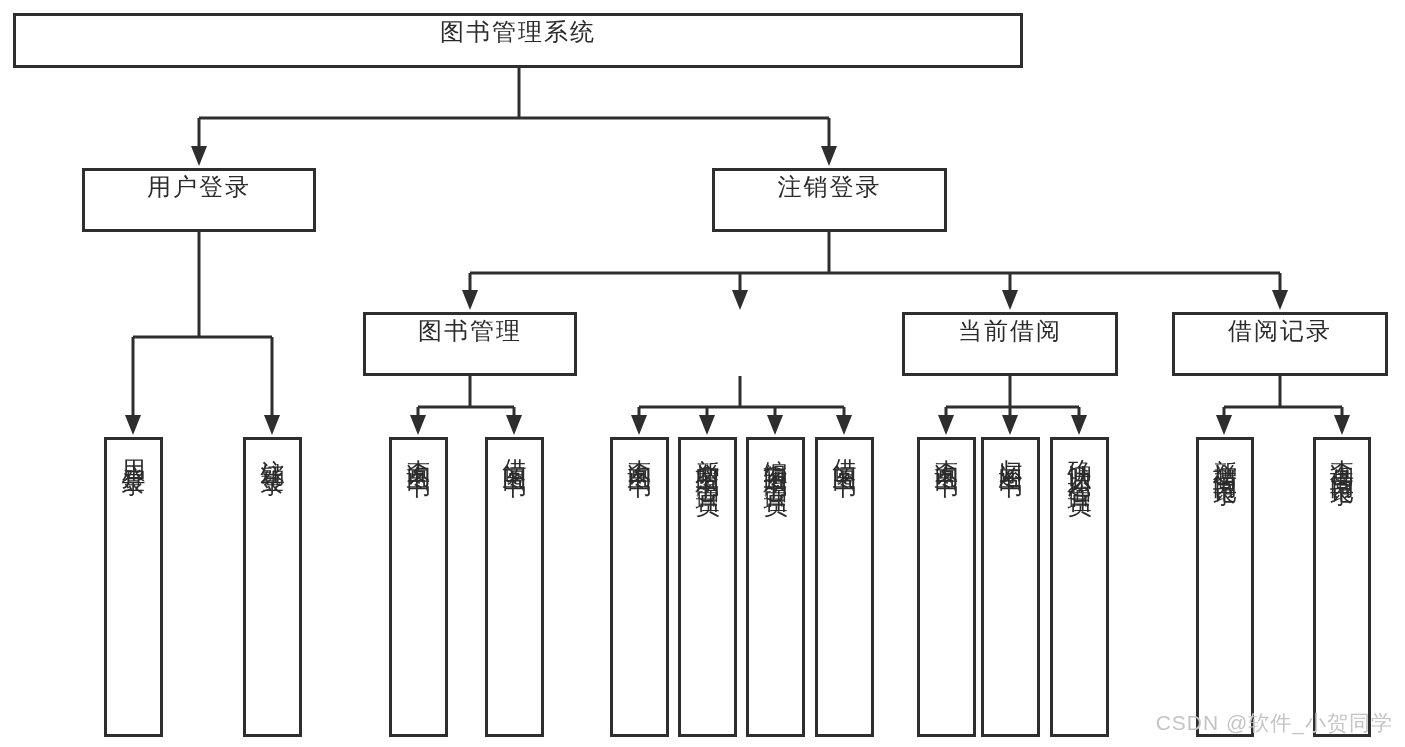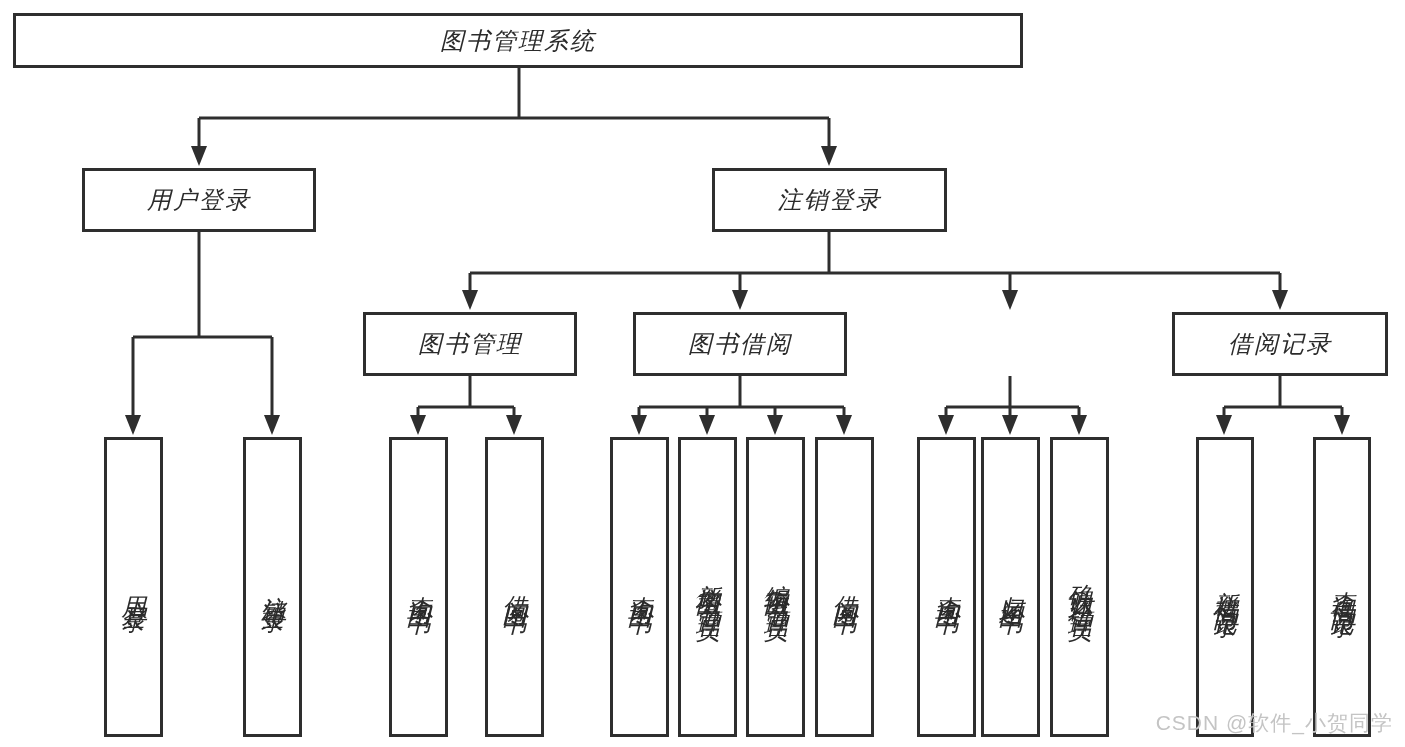--- a/index.html
+++ b/index.html
@@ -12,21 +12,21 @@
     overflow:hidden;
   }
   #wires{position:absolute;left:0;top:0;width:1405px;height:747px;color:var(--line,#2e2e2e);}
   #wires path{stroke:currentColor;stroke-width:3;fill:none;}
   #wires path.arrowhead{fill:currentColor;stroke:none;}
   .box{
     position:absolute;
     background:#ffffff;
     border:3px solid var(--line,#2e2e2e);
     box-sizing:border-box;
-    display:flex;align-items:center;justify-content:center;font-style:italic;
+    display:flex;justify-content:center;
   }
   .box .lbl{
     font-size:24px;
     letter-spacing:2px;
     color:var(--text,#2b2b2b);
     white-space:nowrap;
   }
   .leaf .lbl{
     writing-mode:vertical-rl;
     line-height:1;
@@ -115,22 +115,22 @@
   <div class="box" style="left:82px;top:168px;width:234px;height:64px">
     <span class="lbl">用户登录</span>
   </div>
   <div class="box" style="left:712px;top:168px;width:235px;height:64px">
     <span class="lbl">注销登录</span>
   </div>
 
   <div class="box" style="left:363px;top:312px;width:214px;height:64px">
     <span class="lbl">图书管理</span>
   </div>
-  <div class="box" style="left:633px;top:312px;width:214px;height:64px">
-    <span class="lbl">图书借阅</span>
+  <div class="box" style="left:902px;top:312px;width:216px;height:64px">
+    <span class="lbl">当前借阅</span>
   </div>
   <div class="box" style="left:1172px;top:312px;width:216px;height:64px">
     <span class="lbl">借阅记录</span>
   </div>
 
   <div class="box leaf" style="left:104px;top:437px;width:59px;height:300px">
     <span class="lbl">用户登录</span>
   </div>
   <div class="box leaf" style="left:243px;top:437px;width:59px;height:300px">
     <span class="lbl">注销登录</span>

